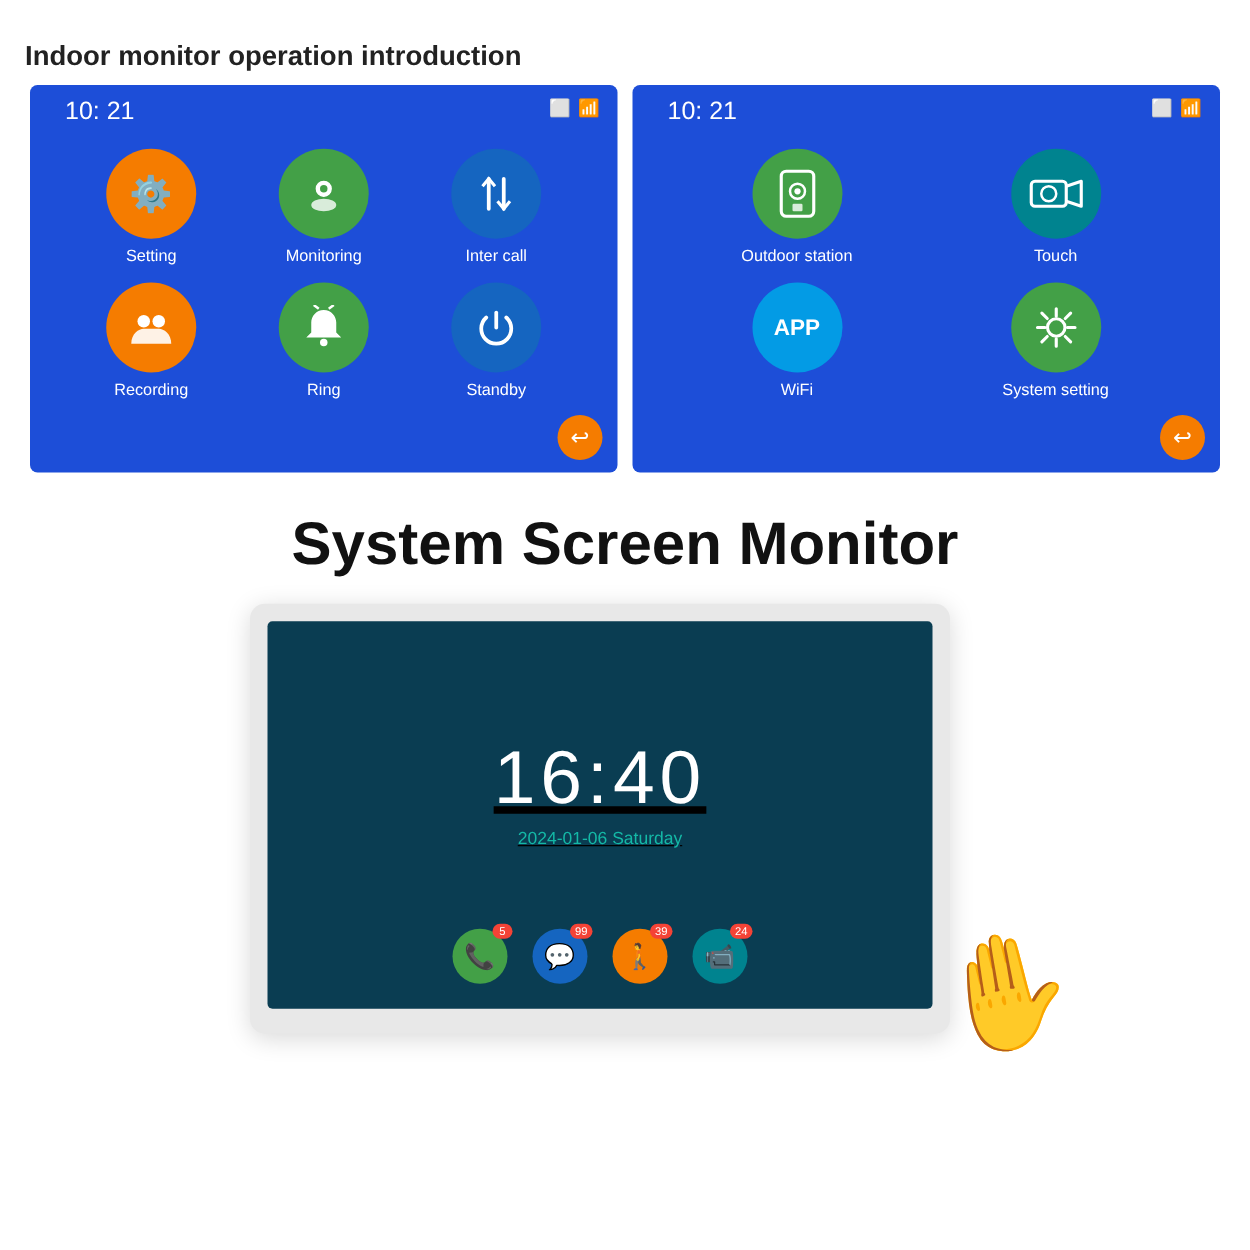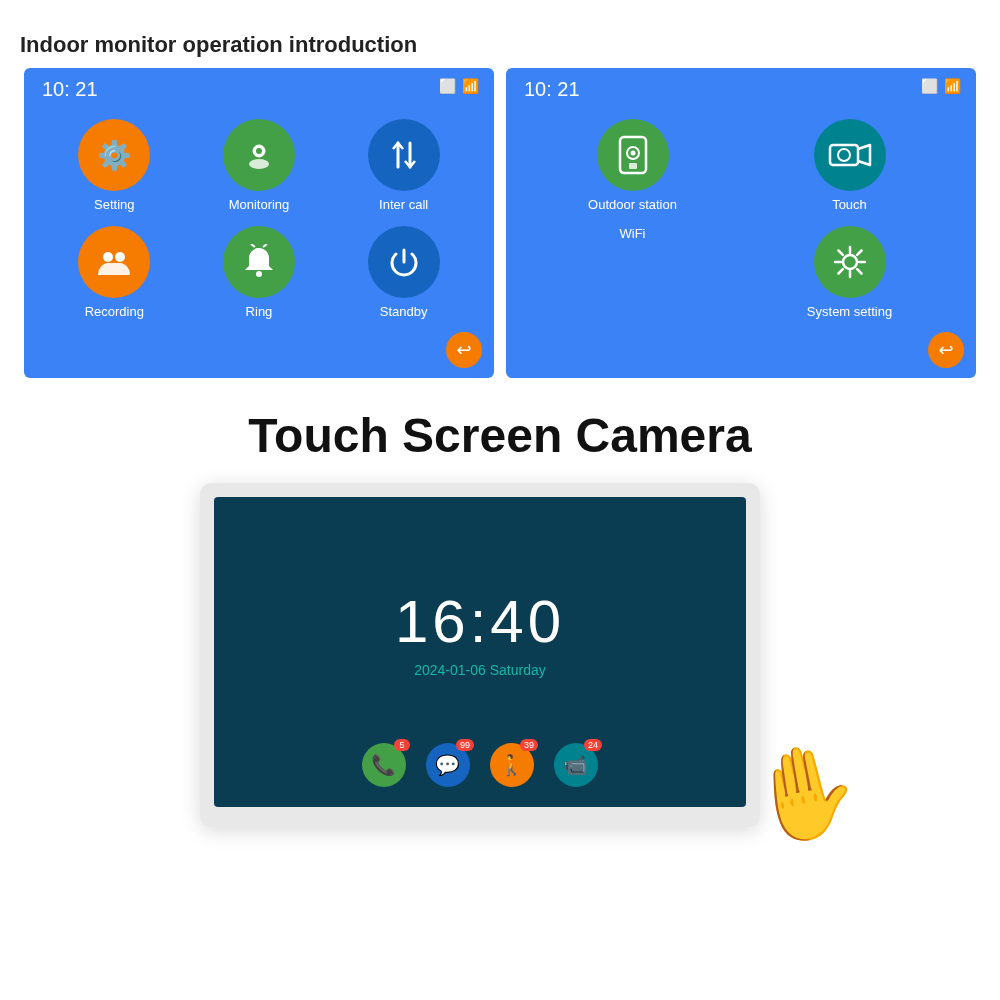--- a/index.html
+++ b/index.html
@@ -20,25 +20,25 @@
     }
 
     .screens-row {
       display: flex;
       gap: 12px;
       padding: 0 12px;
       justify-content: center;
     }
 
     .screen-panel {
-      background: #3b82f6;
+      background: #1d4ed8;
       border-radius: 6px;
       width: 470px;
       height: 310px;
-      padding: 10px 18px;
+      padding: 10px 28px;
       position: relative;
       overflow: hidden;
     }
 
     .screen-time {
       color: white;
       font-size: 20px;
       font-weight: 400;
       margin-bottom: 10px;
     }
@@ -299,41 +299,42 @@
             <circle cx="16" cy="16" r="6" stroke="white" stroke-width="2" fill="none"></circle>
             <polyline points="30,10 42,6 42,26 30,22" stroke="white" stroke-width="2.5" fill="none" stroke-linejoin="round"></polyline>
           </svg>
         </div>
         <span class="icon-label">Touch</span>
       </div>
     </div>
 
     <div class="screen-icons-row">
       <div class="screen-icon-item">
+        <div class="icon-circle light-blue" style="font-size:18px;font-weight:700;">APP</div>
         <span class="icon-label">WiFi</span>
       </div>
       <div class="screen-icon-item">
         <div class="icon-circle green">
           <svg width="38" height="38" viewBox="0 0 38 38" fill="none">
             <circle cx="19" cy="19" r="7" stroke="white" stroke-width="2.5" fill="none"></circle>
             <path d="M19 4 L19 10 M19 28 L19 34 M4 19 L10 19 M28 19 L34 19 M7.5 7.5 L11.8 11.8 M26.2 26.2 L30.5 30.5 M30.5 7.5 L26.2 11.8 M11.8 26.2 L7.5 30.5" stroke="white" stroke-width="2.5" stroke-linecap="round"></path>
           </svg>
         </div>
         <span class="icon-label">System setting</span>
       </div>
     </div>
 
     <div class="back-btn">↩</div>
   </div>
 </div>
 
 <div class="bottom-section">
-  <div class="section-title">Touch Screen Camera</div>
-
-  <div style="position:relative;width:600px;">
+  <div class="section-title">System Screen Monitor</div>
+
+  <div style="position:relative;width:600px;text-decoration:underline;">
     <div class="monitor-frame">
       <div class="monitor-screen">
         <div class="monitor-clock">16:40</div>
         <div class="monitor-date">2024-01-06  Saturday</div>
 
         <div class="monitor-bottom-icons">
           <div class="mini-icon">
             <div class="mini-icon-circle" style="background:#43a047;">📞</div>
             <span class="badge">5</span>
           </div>

